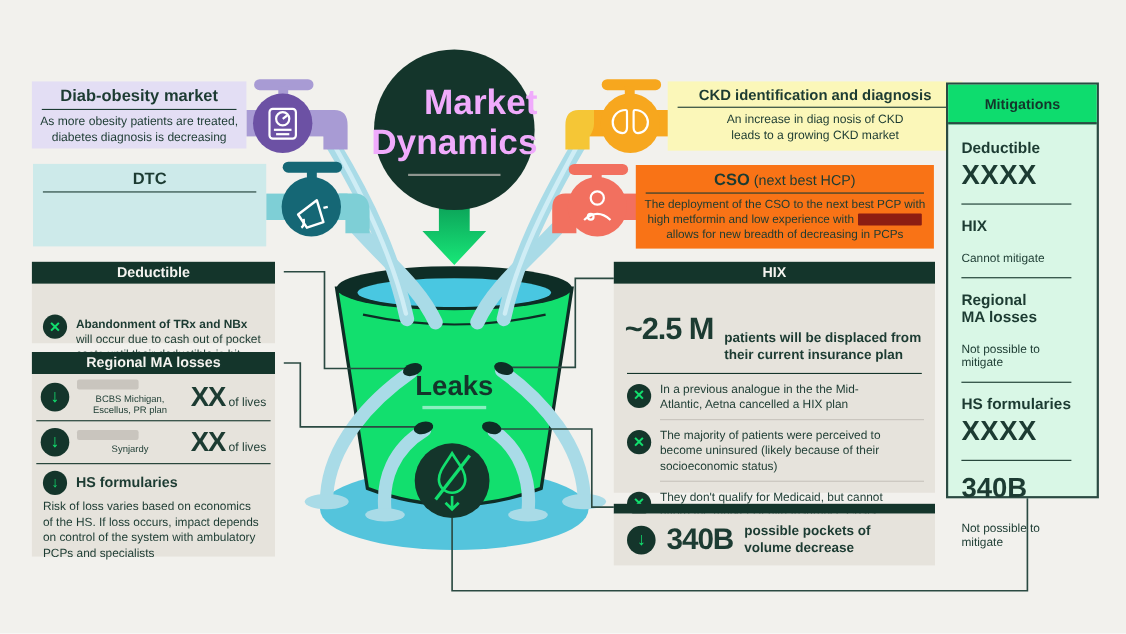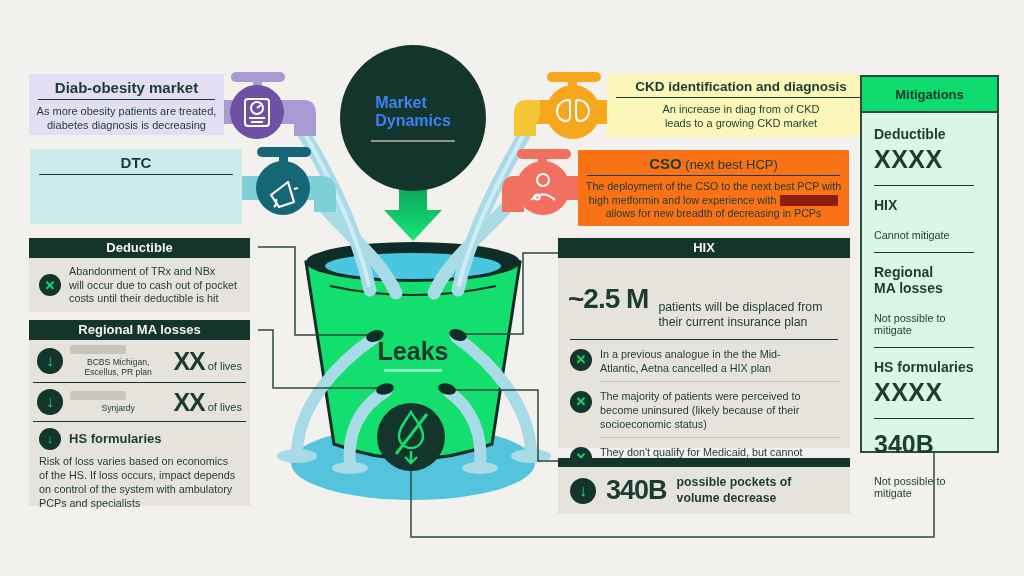--- a/index.html
+++ b/index.html
@@ -25,37 +25,37 @@
   .gray-box{background:#E6E3DC;}
 
   
   .cicon{display:inline-flex;align-items:center;justify-content:center;border-radius:50%;
     background:#14352B;color:#12DF6E;font-weight:bold;flex:0 0 auto;}
   .i22{width:22px;height:22px;font-size:13px;}
   .i26{width:26px;height:26px;font-size:16px;}
 
   .ded-row{display:flex;align-items:center;gap:8px;padding:7px 8px 0 10px;}
   .ded-text{font-size:10.8px;line-height:1.26;}
-  .bold{font-weight:normal;}
+  .bold{font-weight:bold;margin-top:24px;}
 
   .reg-row{display:flex;align-items:center;gap:7px;padding:5px 8px 4px 8px;}
   .reg-mid{flex:1;text-align:center;}
   .reg-bar{width:56px;height:9px;background:#C9C5BE;border-radius:2px;margin-bottom:3px;}
   .reg-label{font-size:8.6px;line-height:1.2;}
   .reg-xx{font-size:25px;font-weight:bold;letter-spacing:-1px;}
   .reg-unit{font-size:11px;margin-left:3px;}
   .hdiv{border-top:1.5px solid #14352B;margin:0 4px;}
   .hdiv-light{border-top:1px solid #C7C3BC;margin:0 10px 0 42px;}
 
   .hs-head{display:flex;align-items:center;gap:8px;padding:6px 8px 2px 10px;font-size:13px;font-weight:bold;}
   .hs-text{font-size:10.8px;line-height:1.3;padding:2px 10px 0 10px;}
 
   .hix-stat{display:flex;align-items:center;gap:10px;padding:10px 12px 8px 10px;}
   .hix-num{font-size:28px;font-weight:bold;letter-spacing:-1px;white-space:nowrap;}
-  .hix-stat-text{font-size:12.3px;font-weight:normal;line-height:1.25;margin-top:32px;}
+  .hix-stat-text{font-size:12.3px;font-weight:bold;line-height:1.25;margin-top:32px;}
   .bullet{display:flex;align-items:flex-start;gap:8px;padding:7px 10px 6px 12px;}
   .bullet .cicon{margin-top:2px;}
   .bullet-text{font-size:10.8px;line-height:1.3;}
 
   .b340-content{display:flex;align-items:center;gap:10px;padding:0 12px;height:47px;}
   .b340-num{font-size:27px;font-weight:bold;letter-spacing:-1px;}
   .b340-text{font-size:12.3px;font-weight:bold;line-height:1.25;}
 
   
   .mit-panel{border:2px solid #2B4A42;background:#D9F7E6;}
@@ -64,21 +64,21 @@
   .mit-body{padding:13px 12px 0 12px;}
   .mit-title{font-weight:bold;font-size:14px;line-height:1.15;}
   .mit-title.narrow{max-width:72px;}
   .mit-big{font-size:25px;font-weight:bold;letter-spacing:0.5px;margin-top:3px;}
   .mit-small{font-size:10.8px;margin-top:16px;}
   .mit-div{border-top:1.5px solid #14352B;width:100px;margin:11px 0;}
 
   
   .md-circle{left:340px;top:45px;width:146px;height:146px;border-radius:50%;background:#14352B;
     display:flex;flex-direction:column;align-items:center;justify-content:center;}
-  .md-text{color:#3b82f6;font-size:16px;font-weight:bold;line-height:1.12;text-align:left;}
+  .md-text{color:#f0abfc;font-size:32px;font-weight:bold;line-height:1.12;text-align:right;}
   .md-underline{width:84px;height:2px;background:#8E968F;margin-top:11px;}
   .leaks-label{left:363px;top:337px;width:100px;text-align:center;font-size:25px;font-weight:bold;color:#14352B;}
   .leaks-underline{width:58px;height:2.5px;background:#8BEFC0;margin:3px auto 0;}
 </style>
 </head>
 <body>
 
 <div class="canvas">
 
   <svg class="scene" width="1024" height="576" viewBox="0 0 1024 576">
@@ -219,21 +219,21 @@
     </div>
   </div>
 
   <div class="abs src-box" style="left:30px;top:149px;width:212px;height:75px;background:#CDEAEA;">
     <div class="box-title t15">DTC</div>
   </div>
 
   <div class="abs src-box" style="left:607px;top:74px;width:268px;height:63px;background:#FBF7B9;">
     <div class="box-title t14">CKD identification and diagnosis</div>
     <div class="box-body">
-      <div>An increase in diag from of CKD</div>
+      <div>An increase in diag nosis of CKD</div>
       <div>leads to a growing CKD market</div>
     </div>
   </div>
 
   <div class="abs src-box" style="left:578px;top:150px;width:271px;height:76px;background:#f97316;">
     <div class="box-title t15"><span>CSO</span><span class="title-suffix"> (next best HCP)</span></div>
     <div class="box-body" style="font-size:10.7px;">
       <div>The deployment of the CSO to the next best PCP with</div>
       <div><span>high metformin and low experience with</span><span class="redact red"></span></div>
       <div>allows for new breadth of decreasing in PCPs</div>

